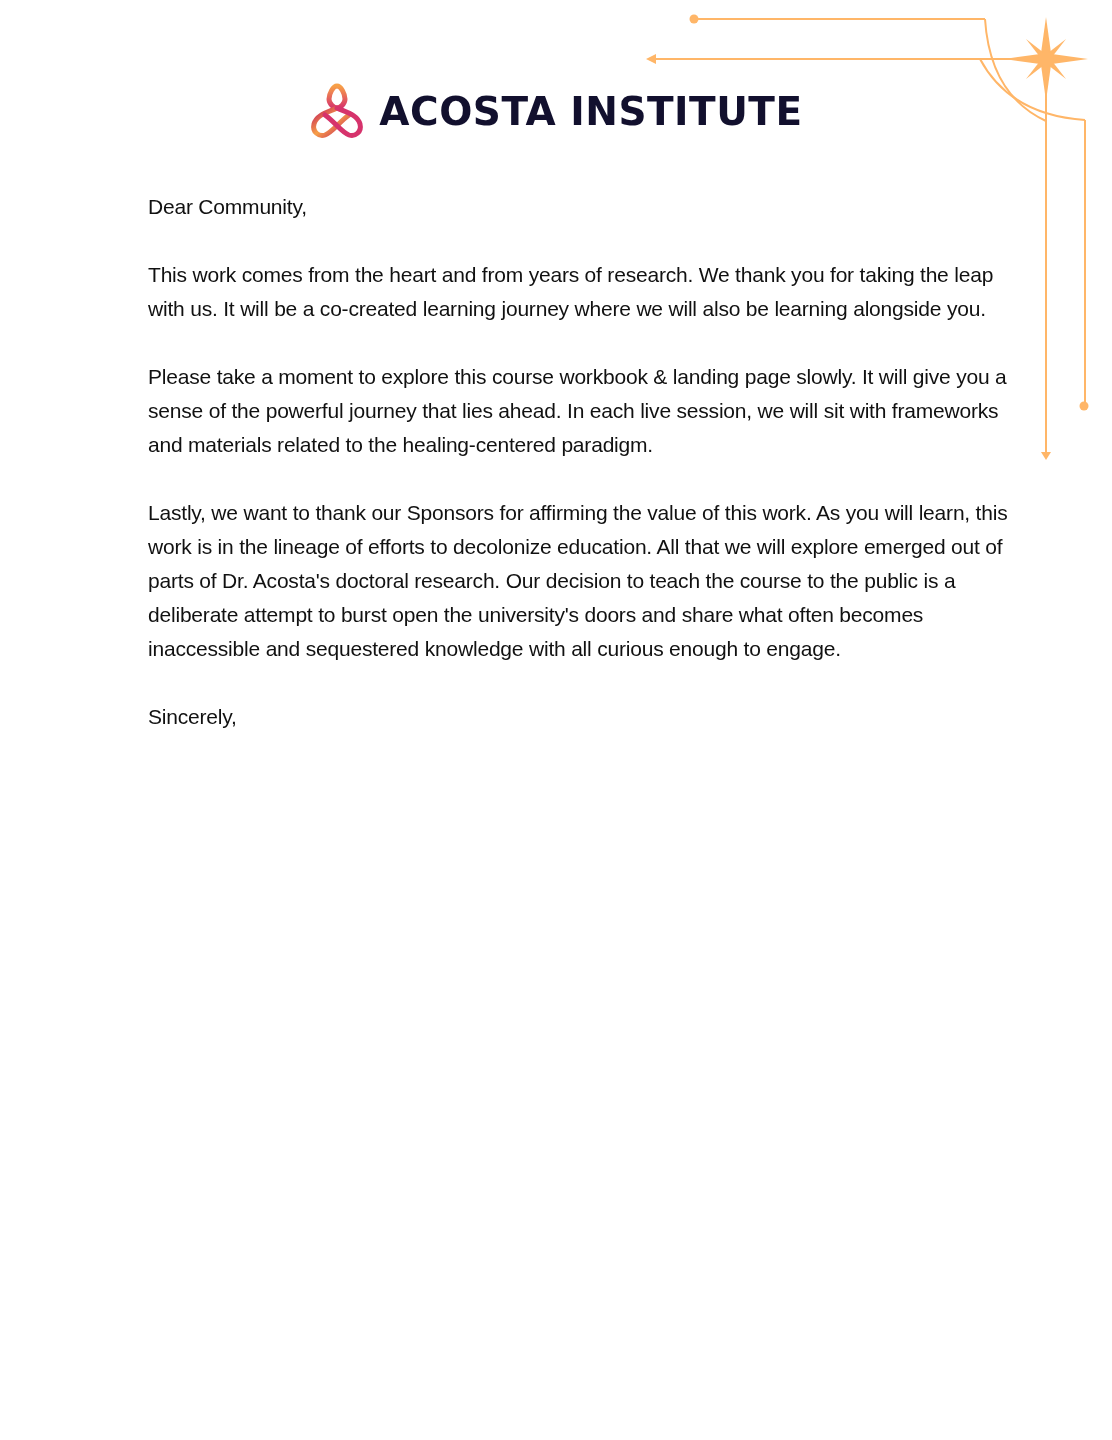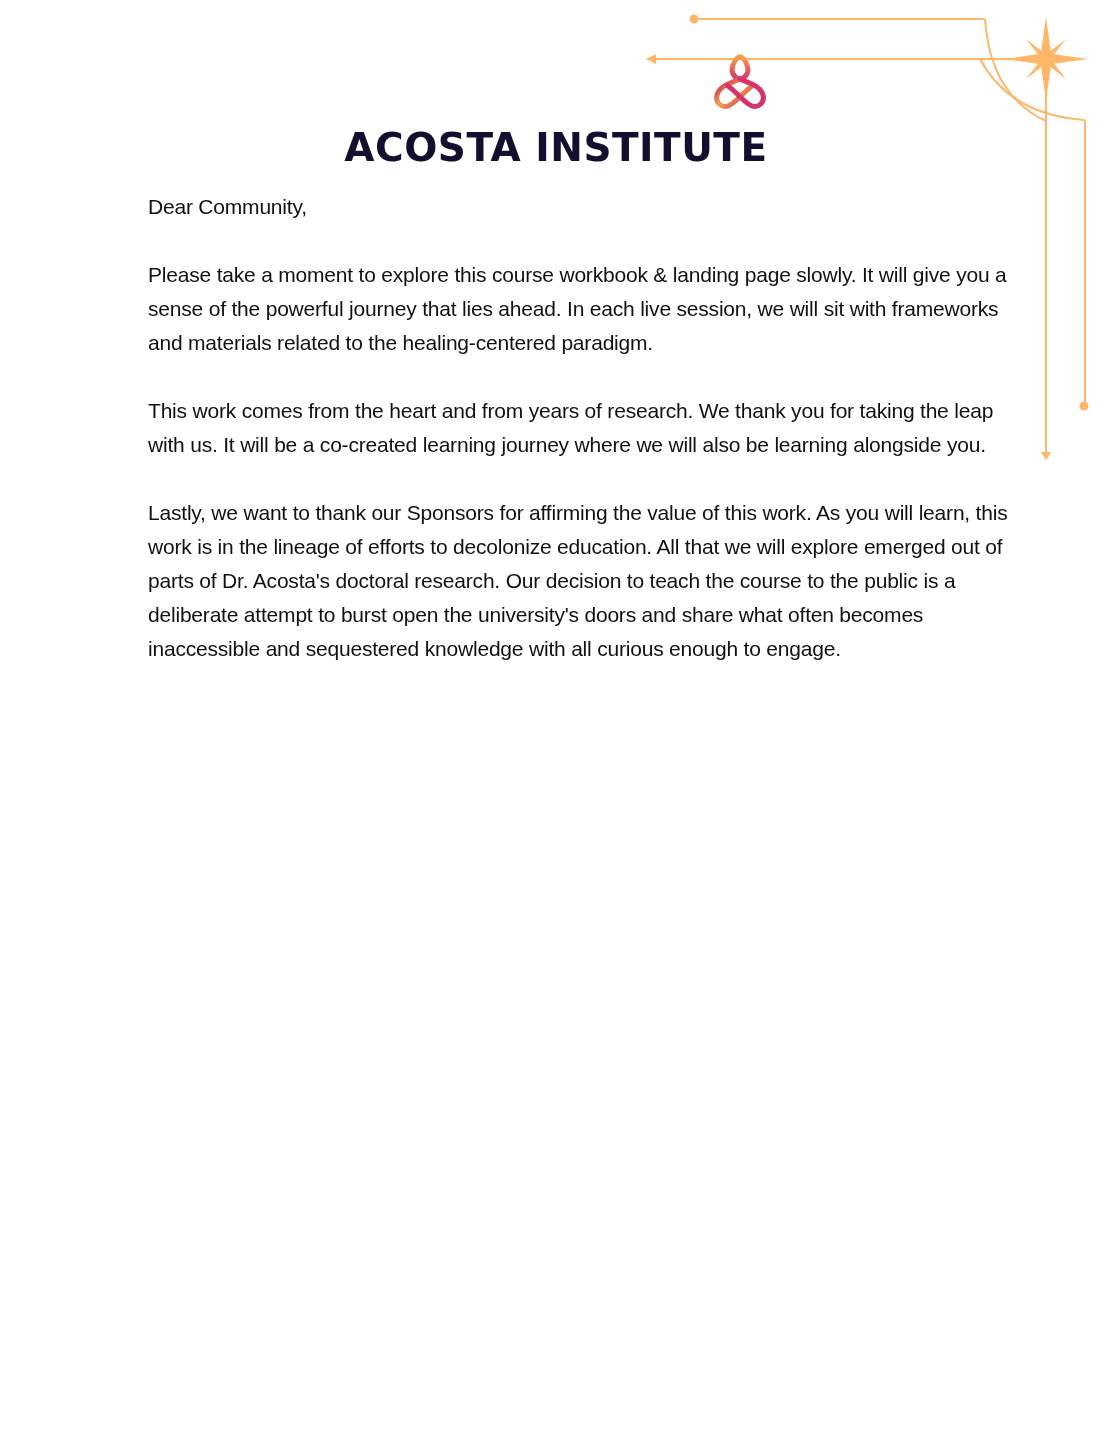--- a/index.html
+++ b/index.html
@@ -1,19 +1,19 @@
 <!DOCTYPE html>
 <html><head>
   <meta charset="utf-8">
   <style>
     html, body { margin: 0; padding: 0; background: #ffffff; }
     body { width: 1112px; height: 1440px; position: relative; overflow: hidden; }
     .deco { position: absolute; left: 0; top: 0; width: 1112px; height: 480px; pointer-events: none; }
     .header { position: absolute; top: 80px; left: 0; width: 1112px; height: 62px; display: flex; justify-content: center; align-items: center; }
-    .logo-wrap { display: flex; align-items: flex-end; gap: 14px; flex-direction: column; }
+    .logo-wrap { display: flex; align-items: center; gap: 14px; }
     .logo-mark { width: 56px; height: 58px; }
     .brand { font-family: "DejaVu Sans", sans-serif; font-size: 39px; font-weight: bold; color: #12102e; letter-spacing: 0.5px; }
     .letter { position: absolute; left: 124px; top: 190px; width: 870px; font-family: "Liberation Sans", sans-serif; font-size: 21px; line-height: 34px; color: #111111; letter-spacing: -0.2px; margin-left: 24px; }
     .letter p { margin: 0 0 34px 0; }
   </style>
 </head>
 <body>
 
 <svg class="deco" viewBox="0 0 1112 480" xmlns="http://www.w3.org/2000/svg">
   <g fill="none" stroke="#ffb668" stroke-width="2">
@@ -62,16 +62,17 @@
       <path d="M28 4 C24 4 20 12 20 17 C20 22 25 26 28 26 C31 26 36 22 36 17 C36 12 32 4 28 4 Z" fill="none" stroke="url(#lg1)" stroke-width="5"></path>
       <path d="M28 26 C20 30 8 32 5 42 C3 50 10 55 16 53 C24 50 30 40 40 33" fill="none" stroke="url(#lg2)" stroke-width="5" stroke-linecap="round"></path>
       <path d="M28 26 C36 30 48 32 51 42 C53 50 46 55 40 53 C32 50 26 40 16 33" fill="none" stroke="#d6336c" stroke-width="5" stroke-linecap="round"></path>
     </svg>
     <span class="brand">ACOSTA INSTITUTE</span>
   </div>
 </div>
 
 <div class="letter">
   <p>Dear Community,</p>
+  <p>This work comes from the heart and from years of research. We thank you for taking the leap with us. It will be a co-created learning journey where we will also be learning alongside you.</p>
   <p>Please take a moment to explore this course workbook &amp; landing page slowly. It will give you a sense of the powerful journey that lies ahead. In each live session, we will sit with frameworks and materials related to the healing-centered paradigm.</p>
-  <p>This work comes from the heart and from years of research. We thank you for taking the leap with us. It will be a co-created learning journey where we will also be learning alongside you.</p>
   <p>Lastly, we want to thank our Sponsors for affirming the value of this work. As you will learn, this work is in the lineage of efforts to decolonize education. All that we will explore emerged out of parts of Dr. Acosta's doctoral research. Our decision to teach the course to the public is a deliberate attempt to burst open the university's doors and share what often becomes inaccessible and sequestered knowledge with all curious enough to engage.</p>
+  <p>Sincerely,</p>
 </div>
 
 </body></html>

